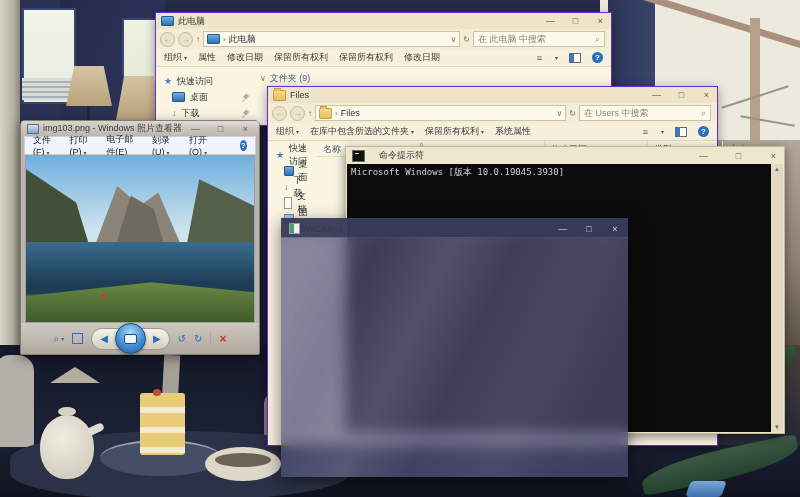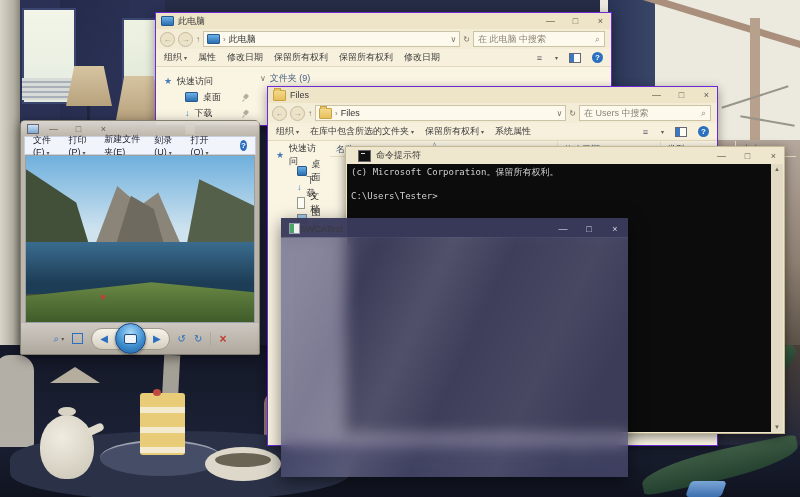--- a/index.html
+++ b/index.html
@@ -54,21 +54,21 @@
   .crumb{flex:1;height:14px;background:#fdf9ec;border:1px solid #ccc2a4;display:flex;align-items:center;gap:3px;padding:0 3px;}
   .crumb .grow{flex:1;}
   .searchbox{width:122px;height:14px;background:#fdf9ec;border:1px solid #ccc2a4;display:flex;align-items:center;gap:3px;padding:0 4px;color:#8b8574;}
   .searchbox .grow{flex:1;white-space:nowrap;overflow:hidden;}
   .toolrow{height:17px;background:#f7f0dc;border-bottom:1px solid #e3d9bb;display:flex;align-items:center;gap:11px;padding:0 8px;color:#3b3b3b;white-space:nowrap;}
   .toolrow .grow{flex:1;}
   .caret{font-size:6px;color:#5a5a4e;margin-left:2px;}
   .xbody{display:flex;align-items:stretch;}
   .snav{width:100px;padding-top:6px;}
   .srow{height:16px;display:flex;align-items:center;gap:5px;padding:0 6px 0 8px;}
-  .srow.ind{padding-left:29px;}
+  .srow.ind{padding-left:16px;}
   .star{color:#4a7ab8;font-size:9px;}
   .pin{width:8px;height:9px;position:relative;margin-left:auto;opacity:.55;}
   .pin::before{content:"";position:absolute;left:2px;top:1px;width:4px;height:5px;background:#7a7a6a;border-radius:1px;transform:rotate(40deg);}
   .pin::after{content:"";position:absolute;left:1px;top:6px;width:1px;height:3px;background:#7a7a6a;transform:rotate(40deg);}
   .micon{width:11px;height:8px;background:linear-gradient(#6db1e8,#2a6fb0);border:1px solid #275a8a;border-radius:1px;}
   .dlicon{color:#2f7bd1;font-weight:bold;font-size:9px;}
   .dicon{width:8px;height:10px;background:#fdfdf5;border:1px solid #9a9a8a;}
   .picon{width:11px;height:8px;background:linear-gradient(180deg,#9ecdee 55%,#7fb061 55%);border:1px solid #888;}
   .ficon{width:11px;height:9px;background:linear-gradient(#f3d98a,#e8bf5e);border:1px solid #caa23f;border-radius:1px;position:relative;}
   .ficon::before{content:"";position:absolute;top:-3px;left:0;width:5px;height:2px;background:#e8c468;border:1px solid #caa23f;border-bottom:none;}
@@ -104,21 +104,21 @@
   .navgroup{display:flex;align-items:center;gap:9px;height:20px;padding:0 8px;border:1px solid #a09a8a;border-radius:11px;
     background:linear-gradient(#f6f3ea,#d5cfc0);}
   .playbtn{width:29px;height:29px;border-radius:50%;margin:0 -2px;border:1px solid #1a4a80;position:relative;top:0;
     background:radial-gradient(circle at 50% 30%,#a8d8f8,#3f8fd0 55%,#1c5c9c);box-shadow:0 1px 3px rgba(0,0,0,.4);display:flex;align-items:center;justify-content:center;}
   .playbtn b{width:11px;height:8px;background:#eef4fa;border-radius:2px;border:1px solid #1c4c80;}
   .sep{width:1px;height:14px;background:#b0a999;}
   .delbtn{color:#c23a30;font-size:12px;font-weight:bold;}
   .fitbox{width:9px;height:9px;border:1px solid #2a6fc0;position:relative;}
   
   #win-cmd{left:345px;top:146px;width:438px;height:286px;z-index:40;background:#efe7cd;border:1px solid #c3b794;box-shadow:0 3px 10px rgba(0,0,0,.45);}
-  .cmd-tbar{height:17px;display:flex;align-items:center;gap:5px;padding:0 0 0 12px;}
+  .cmd-tbar{height:17px;display:flex;align-items:center;gap:14px;padding:0 0 0 6px;}
   .cicon{width:11px;height:10px;background:#111;border:1px solid #666;position:relative;}
   .cicon::after{content:"";position:absolute;left:2px;top:2px;width:4px;height:1px;background:#ddd;}
   .cmd-screen{position:absolute;left:1px;right:1px;top:17px;bottom:1px;background:#0c0c0c;display:flex;}
   .cmd-txt{flex:1;padding:2px 4px;font-family:"DejaVu Sans Mono",monospace;font-size:9px;line-height:12px;color:#cfcfcf;}
   .cline{min-height:12px;white-space:pre;}
   .cmd-sb{width:12px;background:#e2dac2;display:flex;flex-direction:column;justify-content:space-between;align-items:center;color:#6a685a;font-size:6px;padding:2px 0;}
   
   #win-swca{left:281px;top:218px;width:347px;height:259px;z-index:50;box-shadow:0 5px 16px rgba(0,0,0,.5);}
   .sw-tbar{height:19px;background:rgba(58,58,92,.97);display:flex;align-items:center;gap:0;padding:1px 0 0 8px;color:#ecebf4;}
   .sw-btn{width:26px;height:19px;display:flex;align-items:center;justify-content:center;color:#d8d8e4;font-size:9px;}
@@ -236,28 +236,29 @@
         <span class="tiny">∨</span>
         <span>文件夹 (9)</span>
       </div>
     </div>
   </div>
 </div>
 
 <div id="win-photo" class="abs">
   <div class="pv-tbar">
     <span class="pv-ic"></span>
+    <span class="ttl">img103.png - Windows 照片查看器</span>
     <span class="winbtn">—</span>
     <span class="winbtn">□</span>
     <span class="winbtn">×</span>
   </div>
   <div class="pv-menu">
     <span><span>文件(F)</span><span class="caret">▾</span></span>
     <span><span>打印(P)</span><span class="caret">▾</span></span>
-    <span>新建文件夹(E)</span>
+    <span>电子邮件(E)</span>
     <span><span>刻录(U)</span><span class="caret">▾</span></span>
     <span><span>打开(O)</span><span class="caret">▾</span></span>
     <span class="grow" style="flex:1"></span>
     <span class="hicon">?</span>
   </div>
   <div class="pv-img">
     <div class="mt m-far"></div>
     <div class="mt m-rock"></div>
     <div class="mt m-left"></div>
     <div class="mt m-right"></div>
@@ -359,23 +360,22 @@
 <div id="win-cmd" class="abs">
   <div class="cmd-tbar">
     <span class="cicon"></span>
     <span class="ttl">命令提示符</span>
     <span class="winbtn">—</span>
     <span class="winbtn">□</span>
     <span class="winbtn">×</span>
   </div>
   <div class="cmd-screen">
     <div class="cmd-txt">
-      <div class="cline">(c) Microsoft Corporation。保留所有权利。</div>
+      <div class="cline">Microsoft Windows [版本 10.0.19045.3930]</div>
       <div class="cline"></div>
-      <div class="cline">C:\Users\Tester&gt;</div>
     </div>
     <div class="cmd-sb">
       <span>▲</span>
       <span>▼</span>
     </div>
   </div>
 </div>
 
 <div id="win-swca" class="abs">
   <div class="sw-tbar">

